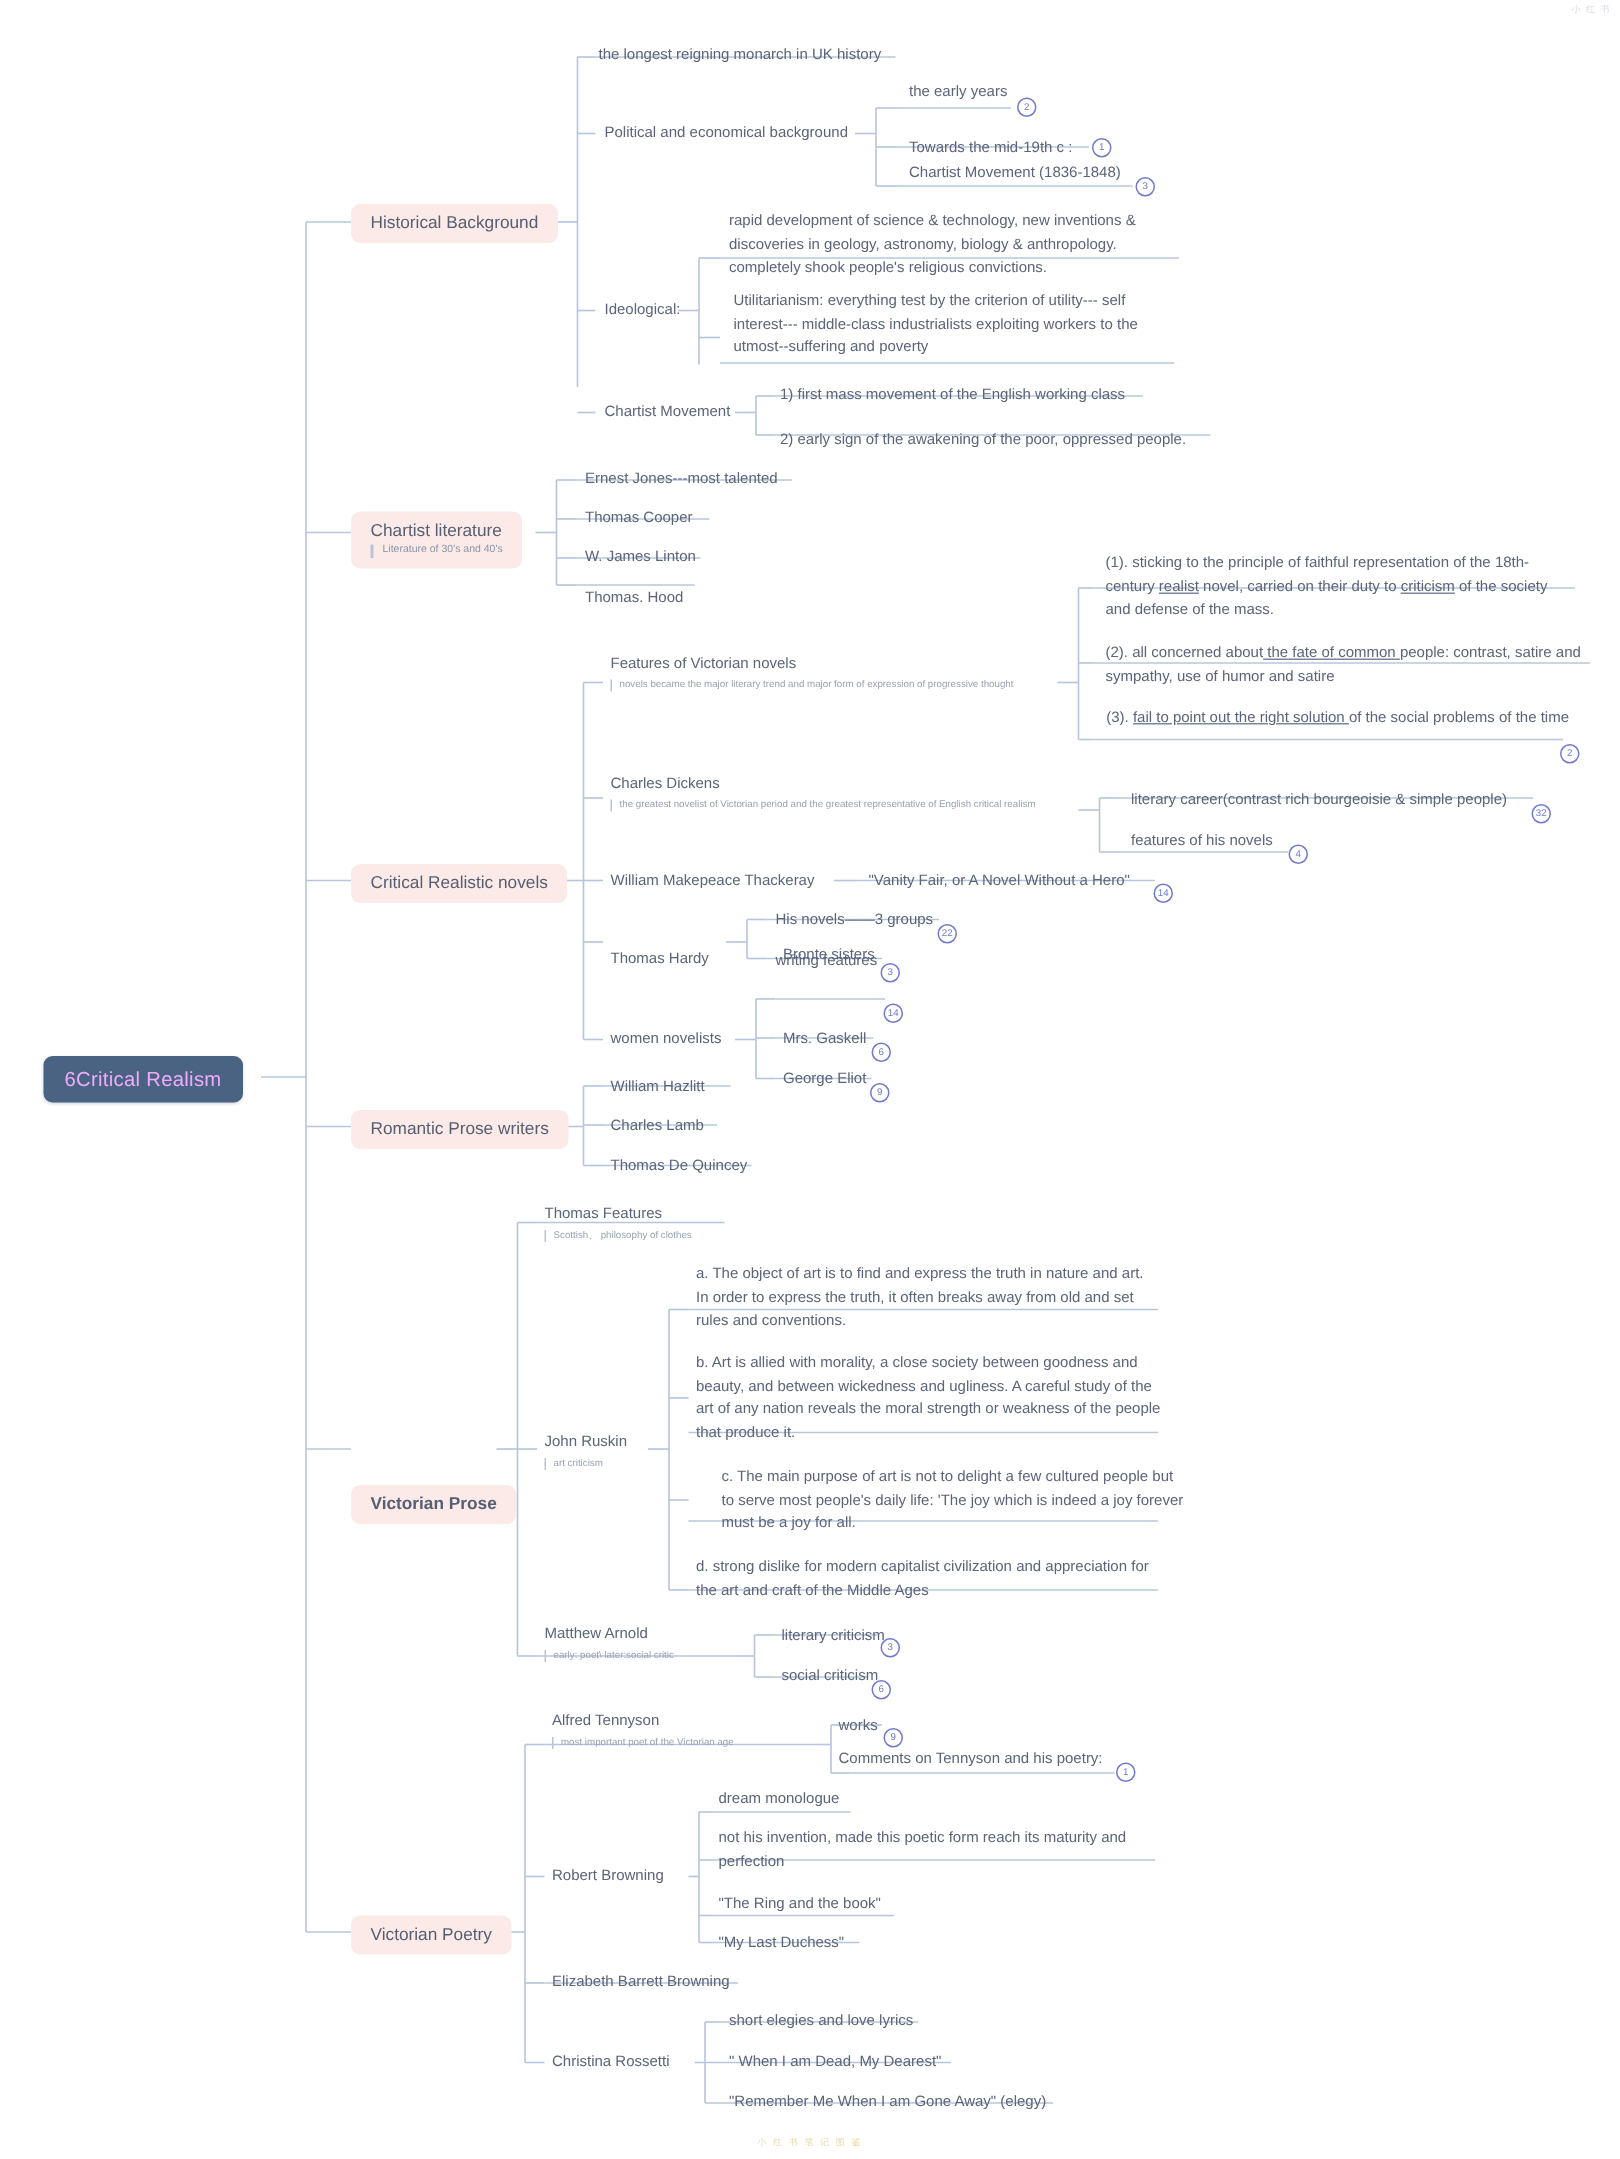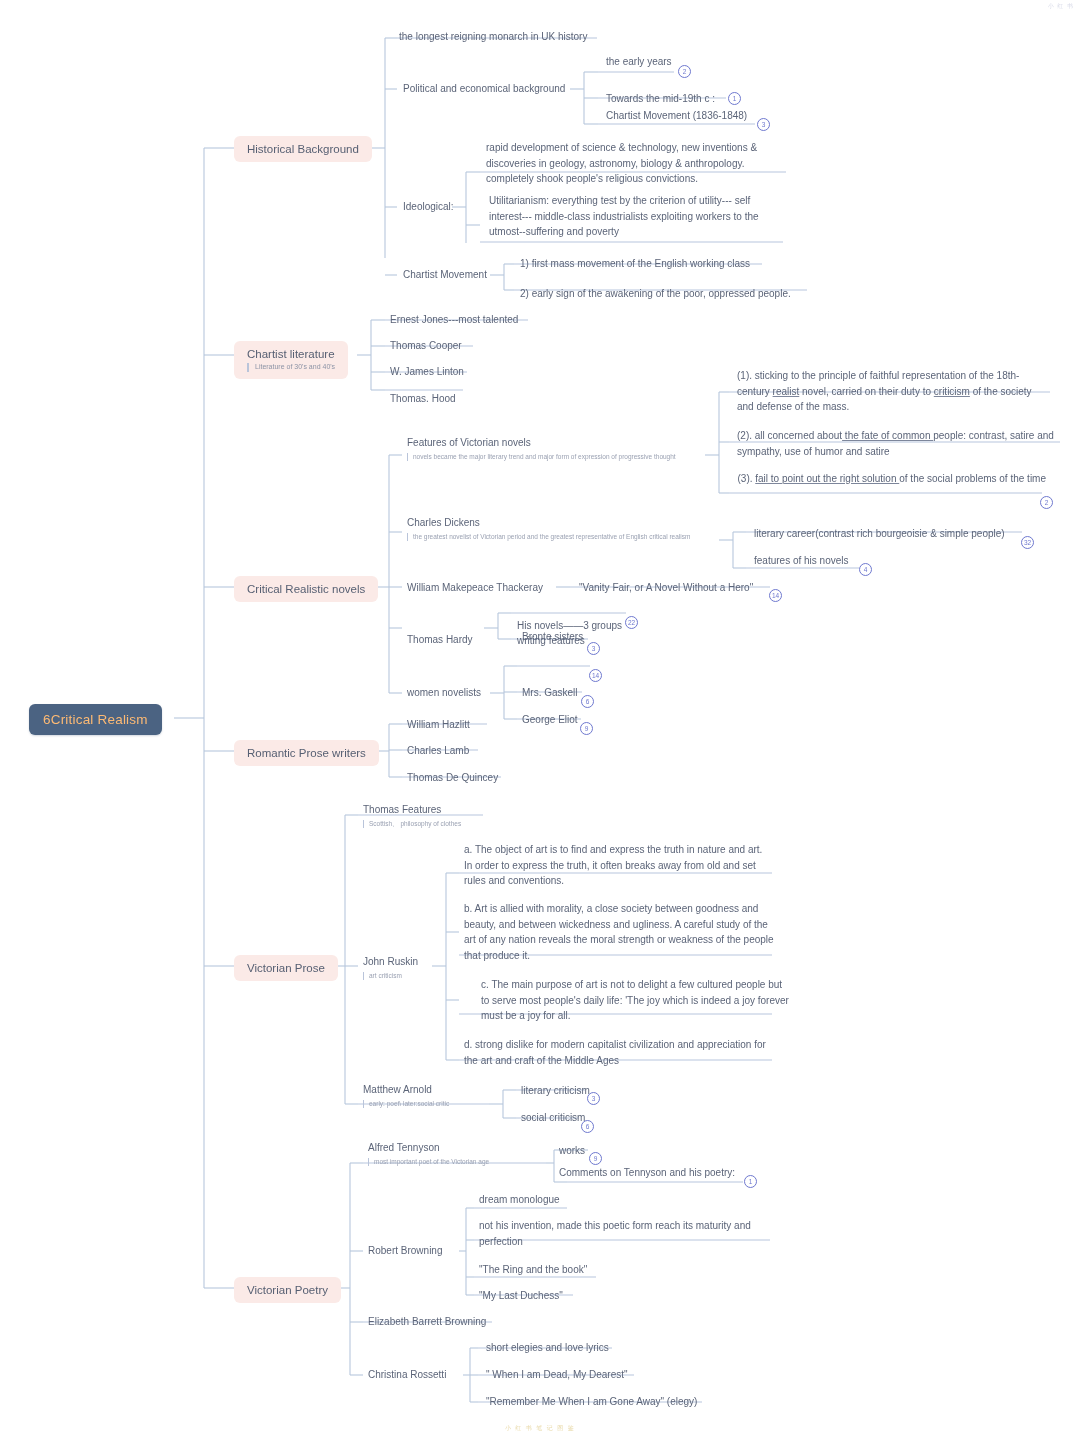--- a/index.html
+++ b/index.html
@@ -12,21 +12,21 @@
     overflow:hidden;
   }
   #canvas { position:absolute; left:0; top:0; width:1080px; height:1439px; }
   #lines  { position:absolute; left:0; top:0; width:1080px; height:1439px; pointer-events:none; }
 
   
   .node { position:absolute; }
 
   
   .root {
-    background:#4b6382; color:#fdba74;
+    background:#4b6382; color:#f0abfc;
     border-radius:6px;
     font-size:13.5px; letter-spacing:.2px;
     padding:8px 14px;
     white-space:nowrap;
     box-shadow:0 1px 2px rgba(75,99,130,.25);
   }
 
   
   .l1 {
     background:#fbeae7; color:#565f72;
@@ -316,41 +316,41 @@
   <div class="node tn" style="left:752px; top:524px;">literary career(contrast rich bourgeoisie &amp; simple people)</div>
   <div class="badge" style="left:1021px; top:536px;">32</div>
   <div class="node tn" style="left:752px; top:551px;">features of his novels</div>
   <div class="badge" style="left:859px; top:563px;">4</div>
 
   <div class="node tn" style="left:405px; top:578px;">William Makepeace Thackeray</div>
   <div class="node tn" style="left:577px; top:578px;">"Vanity Fair, or A Novel Without a Hero"</div>
   <div class="badge" style="left:769px; top:589px;">14</div>
 
   <div class="node tn" style="left:405px; top:630px;text-align:center;">Thomas Hardy</div>
-  <div class="node tn" style="left:515px; top:604px;margin-top:12px;">His novels——3 groups</div>
+  <div class="node tn" style="left:515px; top:604px;">His novels——3 groups</div>
   <div class="badge" style="left:625px; top:616px;">22</div>
   <div class="node tn" style="left:515px; top:631px;">writing features</div>
   <div class="badge" style="left:587px; top:642px;">3</div>
 
   <div class="node tn" style="left:405px; top:683px;">women novelists</div>
   <div class="node tn" style="left:520px; top:627px;">Bronte sisters</div>
   <div class="badge" style="left:589px; top:669px;">14</div>
   <div class="node tn" style="left:520px; top:683px;">Mrs. Gaskell</div>
   <div class="badge" style="left:581px; top:695px;">6</div>
   <div class="node tn" style="left:520px; top:710px;">George Eliot</div>
   <div class="badge" style="left:580px; top:722px;">9</div>
 
   <div class="node l1" style="left:234px; top:740px;">
     <span>Romantic Prose writers</span>
   </div>
   <div class="node tn" style="left:405px; top:715px;">William Hazlitt</div>
   <div class="node tn" style="left:405px; top:741px;">Charles Lamb</div>
   <div class="node tn" style="left:405px; top:768px;">Thomas De Quincey</div>
 
-  <div class="node l1" style="left:234px; top:955px;">
+  <div class="node l1" style="left:234px; top:990px;font-weight:bold;">
     <span>Victorian Prose</span>
   </div>
 
   <div class="node tn" style="left:361px; top:800px; width:125px;">
     <span>Thomas Features</span>
     <span class="sub">Scottish、 philosophy of clothes</span>
   </div>
 
   <div class="node tn" style="left:361px; top:952px; width:75px;">
     <span>John Ruskin</span>

